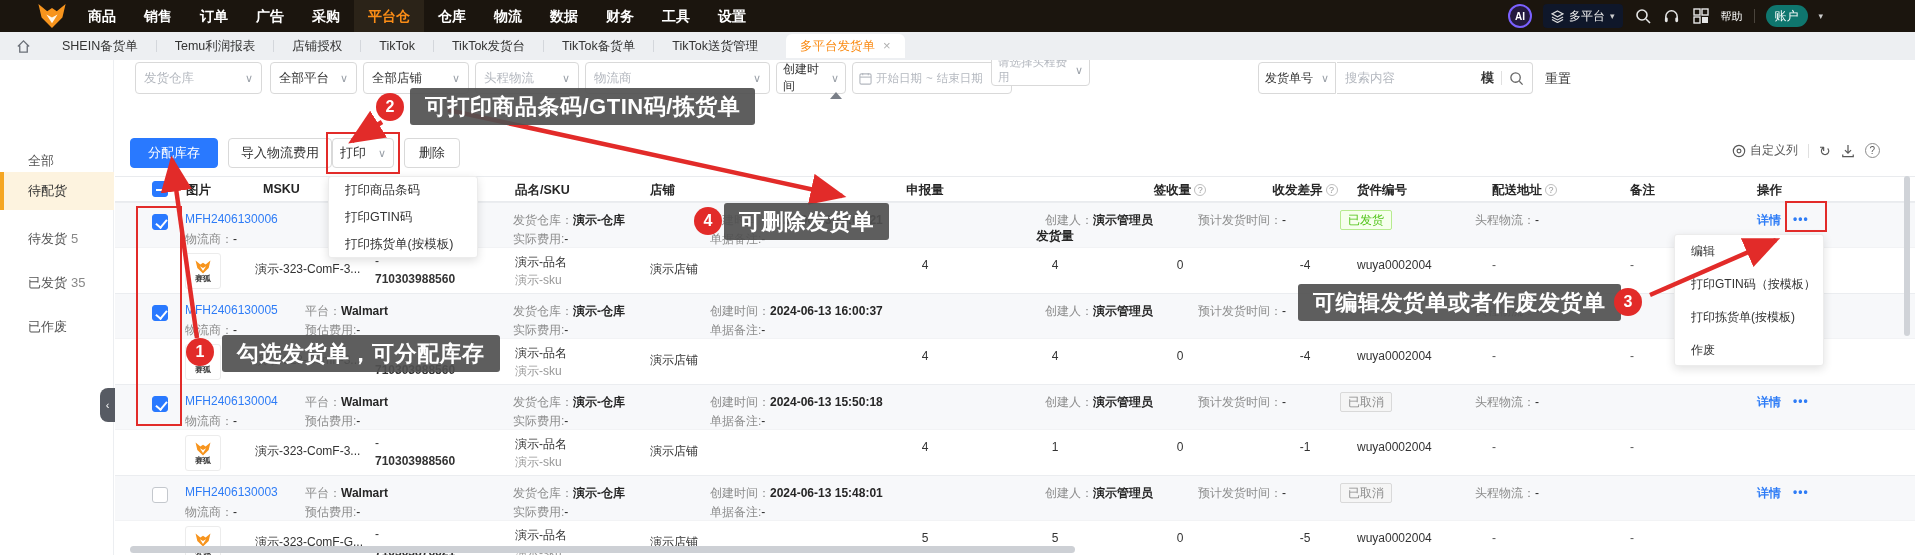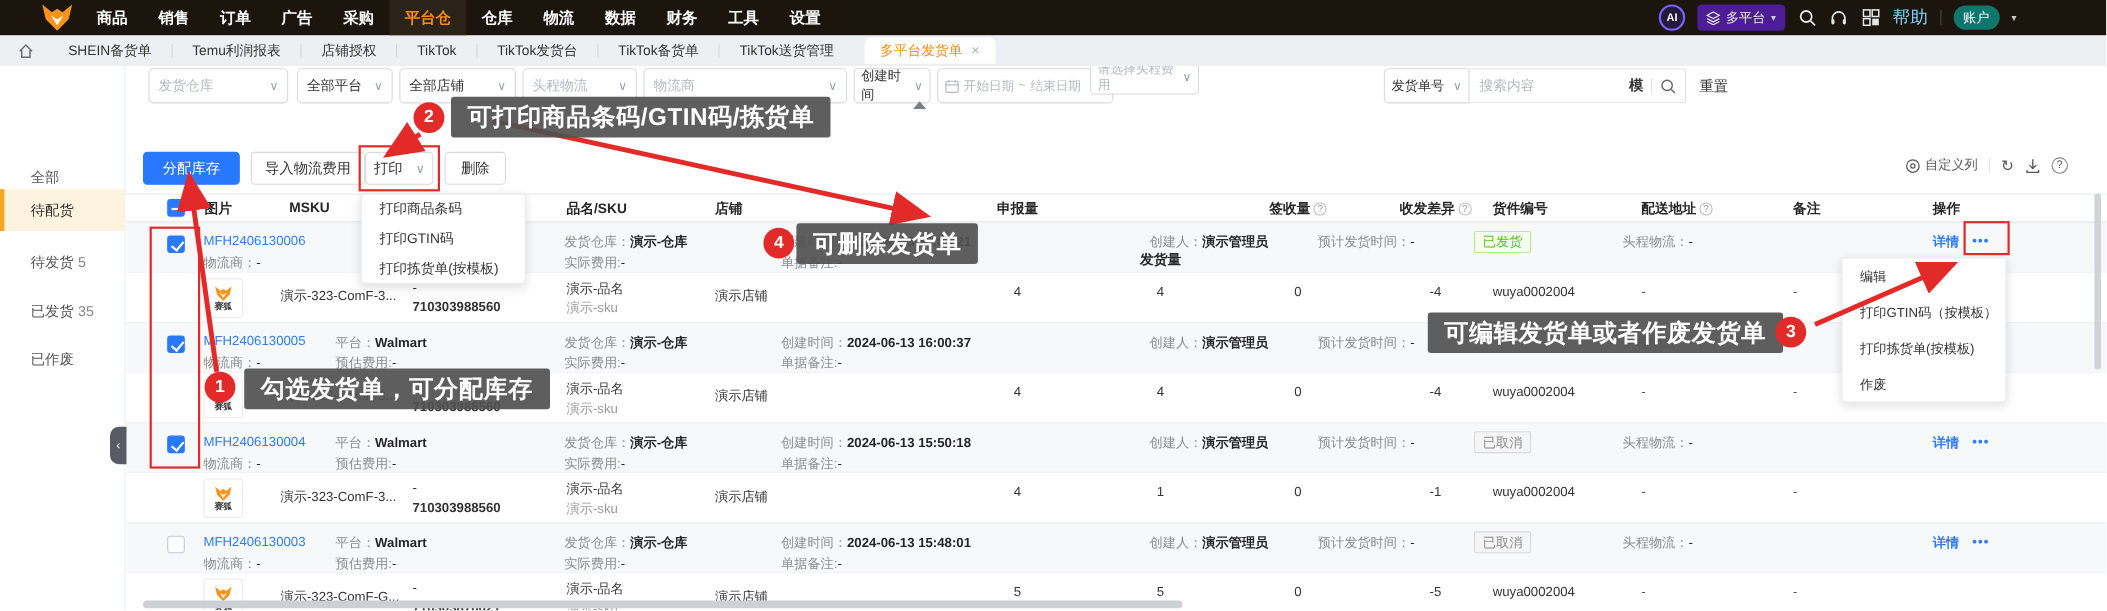--- a/index.html
+++ b/index.html
@@ -6,24 +6,24 @@
   *{box-sizing:border-box;font-family:"Liberation Sans","DejaVu Sans",sans-serif;}
   #stage{position:relative;width:1915px;height:555px;overflow:hidden;background:#fff;}
   .abs{position:absolute;}
   
   #topbar{position:absolute;left:0;top:0;width:1915px;height:32px;background:#1b150e;z-index:30;}
   #topnav{position:absolute;left:74px;top:0;height:32px;display:flex;align-items:center;}
   .navitem{color:#fff;font-size:14px;font-weight:bold;line-height:32px;padding:0 14px;cursor:pointer;white-space:nowrap;}
   .navitem.active{color:#fa8c16;background:#2b2318;}
   #topright{position:absolute;left:1508px;top:0;height:32px;display:flex;align-items:center;gap:11px;z-index:31;}
   .aibadge{width:24px;height:24px;border-radius:50%;background:#241a3e;border:2px solid #7b61ff;color:#fff;font-size:10px;font-weight:bold;display:flex;align-items:center;justify-content:center;}
-  .pill{height:24px;background:#4c1d95;border-radius:4px;color:#eee;font-size:12px;display:flex;align-items:center;gap:5px;padding:0 8px;}
+  .pill{height:24px;background:#0f172a;border-radius:4px;color:#eee;font-size:12px;display:flex;align-items:center;gap:5px;padding:0 8px;}
   .caret{font-size:9px;color:#ccc;}
   .tbicon{width:18px;height:18px;display:flex;align-items:center;justify-content:center;}
-  .tbtxt{color:#7dd3fc;font-size:16px;}
+  .tbtxt{color:#ffffff;font-size:11px;}
   .tbdivider{width:1px;height:14px;background:#4a443c;}
   .acct{height:22px;min-width:42px;border-radius:11px;background:#0f766e;color:#fff;font-size:12px;display:flex;align-items:center;justify-content:center;padding:0 8px;}
   
   #tabbar{position:absolute;left:0;top:32px;width:1915px;height:28px;background:#edeff2;display:flex;align-items:flex-end;z-index:29;}
   #tabs{display:flex;align-items:center;height:28px;margin-left:12px;}
   .tab{font-size:12.5px;color:#333;padding:0 18px;line-height:28px;white-space:nowrap;cursor:pointer;}
   .tabsep{width:1px;height:12px;background:#d4d7dc;}
   .tab.activetab{background:#fff;color:#fa8c16;height:24px;line-height:24px;border-radius:6px 6px 0 0;margin-left:10px;display:flex;align-items:center;gap:8px;}
   .closex{color:#b0b0b0;font-size:13px;cursor:pointer;}
   

